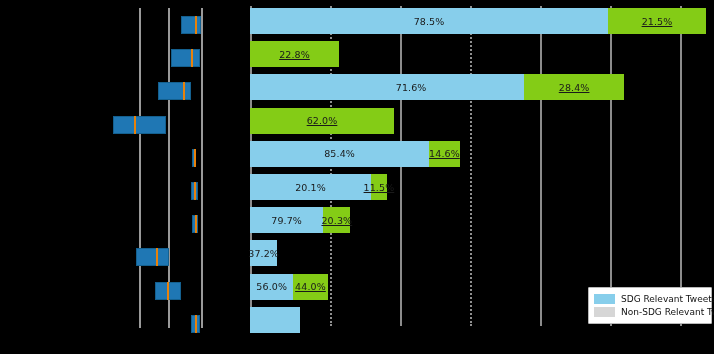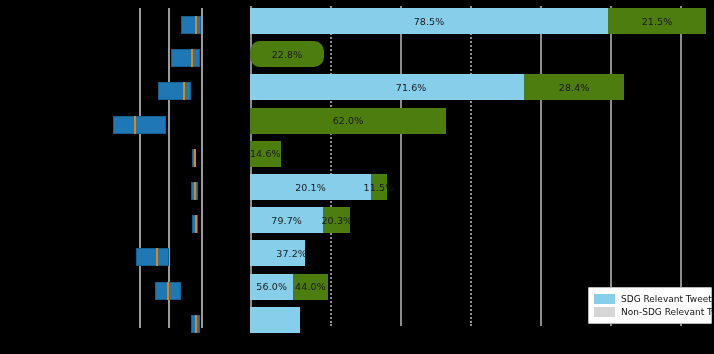--- a/index.html
+++ b/index.html
@@ -14,21 +14,21 @@
   .bp-median{position:absolute;top:8px;height:18px;width:2px;background:#e8820c;}
 
   
   #barpanel{position:absolute;left:250px;top:0;width:464px;height:354px;text-align:center;}
   .bar-grid{position:absolute;top:6px;height:320px;width:2px;background:#8c8c8c;}
   .bar-grid.dotted{background:none;border-left:2px dotted #8f8f8f;width:0;}
   .bar-row{position:absolute;left:0;height:26px;display:flex;align-items:stretch;}
   .seg{position:relative;display:flex;align-items:center;justify-content:center;
        font-size:9.5px;color:#1a1a1a;letter-spacing:.1px;white-space:nowrap;overflow:visible;}
   .seg.sdg{background:#87ceeb;}
-  .seg.non{background:#4d7c0f;}
+  .seg.non{background:#84cc16;text-decoration:underline;}
   .axis-left{position:absolute;left:0;top:6px;width:2px;height:320px;background:#8c8c8c;}
 
   
   #legend{position:absolute;left:588px;top:287px;width:124px;
           background:#fff;border:1px solid #b8b8b8;border-radius:1px;
           padding:4px 5px 4px 5px;box-sizing:border-box;}
   .lg-row{display:flex;align-items:center;height:12px;margin:1px 0;}
   .lg-swatch{width:21px;height:10px;margin-right:6px;flex:0 0 auto;}
   .lg-swatch.sdg{background:#87ceeb;}
   .lg-swatch.non{background:#d6d6d6;}
@@ -94,42 +94,43 @@
     <div class="bar-grid dotted" style="left:220px;"></div>
     <div class="bar-grid" style="left:290px;"></div>
     <div class="bar-grid" style="left:360px;"></div>
     <div class="bar-grid" style="left:430px;"></div>
     <div id="bar-rows">
         <div class="bar-row" style="top: 8px; width: 456px; height: 26px;">
           <div class="seg sdg" style="width: 357.96px;">78.5%</div>
           <div class="seg non" style="width: 98.04px;">21.5%</div>
         </div>
         <div class="bar-row" style="top: 41.2px; width: 401.28px; height: 26px;">
-          <div class="seg non" style="width: 74px; border-radius: 10px;">22.8%</div>
+          <div class="seg non" style="width: 89px;">22.8%</div>
         </div>
         <div class="bar-row" style="top: 74.4px; width: 373.92px; height: 26px;">
           <div class="seg sdg" style="width: 250px; padding-left: 48px;">71.6%</div>
           <div class="seg non" style="width: 110px;">28.4%</div>
         </div>
         <div class="bar-row" style="top: 107.6px; width: 273.6px; height: 26px;">
-          <div class="seg non" style="width: 196px;">62.0%</div>
+          <div class="seg non" style="width: 144px;">62.0%</div>
         </div>
         <div class="bar-row" style="top: 140.8px; width: 209.76px; height: 26px;">
+          <div class="seg sdg" style="width: 179.135px;">85.4%</div>
           <div class="seg non" style="width: 30.625px;">14.6%</div>
         </div>
         <div class="bar-row" style="top: 174px; width: 136.8px; height: 26px;">
           <div class="seg sdg" style="width: 121.068px;">20.1%</div>
           <div class="seg non" style="width: 15.732px;">11.5%</div>
         </div>
         <div class="bar-row" style="top: 207.2px; width: 100.32px; height: 26px;">
           <div class="seg sdg" style="width: 79.955px;">79.7%</div>
           <div class="seg non" style="width: 27px;">20.3%</div>
         </div>
         <div class="bar-row" style="top: 240.4px; width: 72.96px; height: 26px;">
-          <div class="seg sdg" style="width: 27.1411px; padding-left: 28px;">37.2%</div>
+          <div class="seg sdg" style="width: 27.1411px;">37.2%</div>
         </div>
         <div class="bar-row" style="top: 273.6px; width: 77.52px; height: 26px;">
           <div class="seg sdg" style="width: 43.4112px;">56.0%</div>
           <div class="seg non" style="width: 34.1088px;">44.0%</div>
         </div>
         <div class="bar-row" style="top: 306.8px; width: 50.16px; height: 26px;">
           <div class="seg sdg" style="width: 50.16px;"></div>
           <div class="seg non" style="width: 0px;"></div>
         </div>
       </div>

